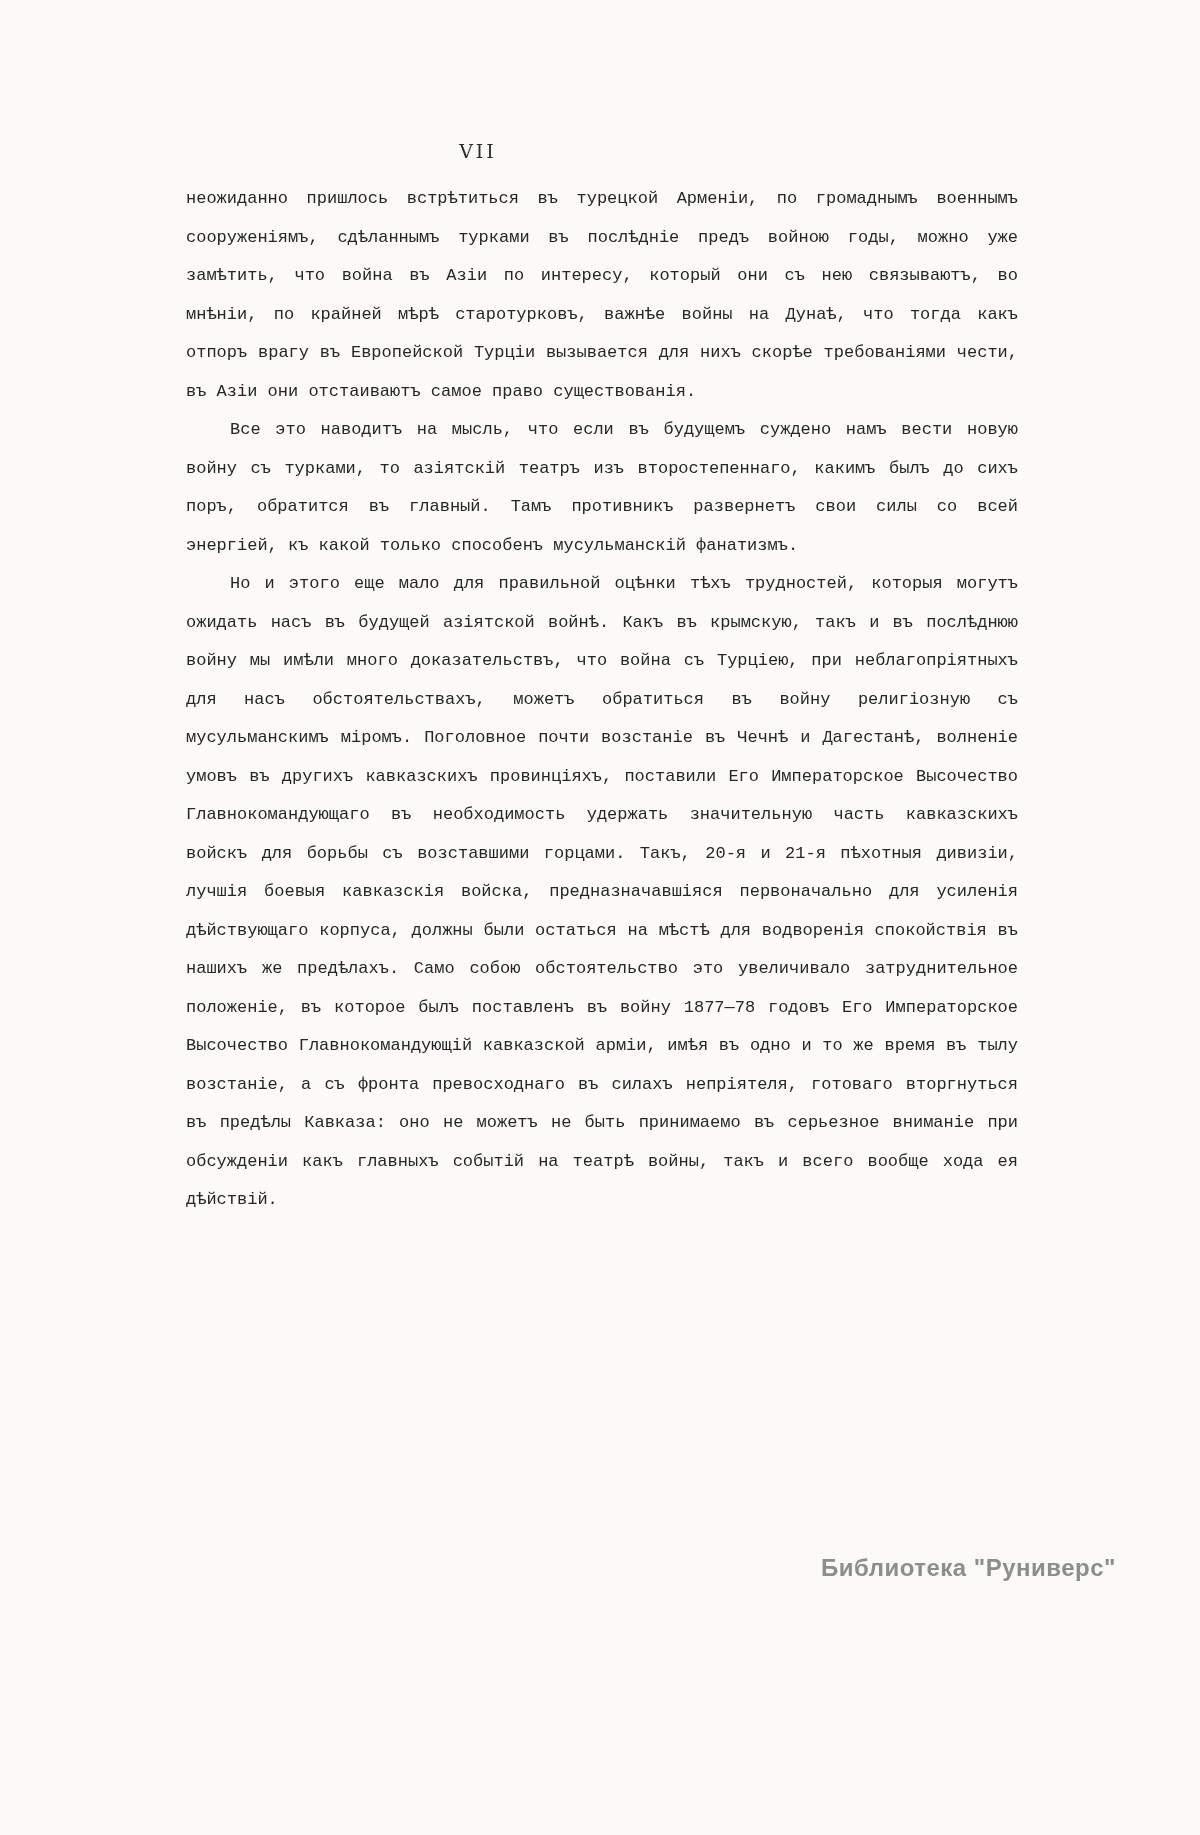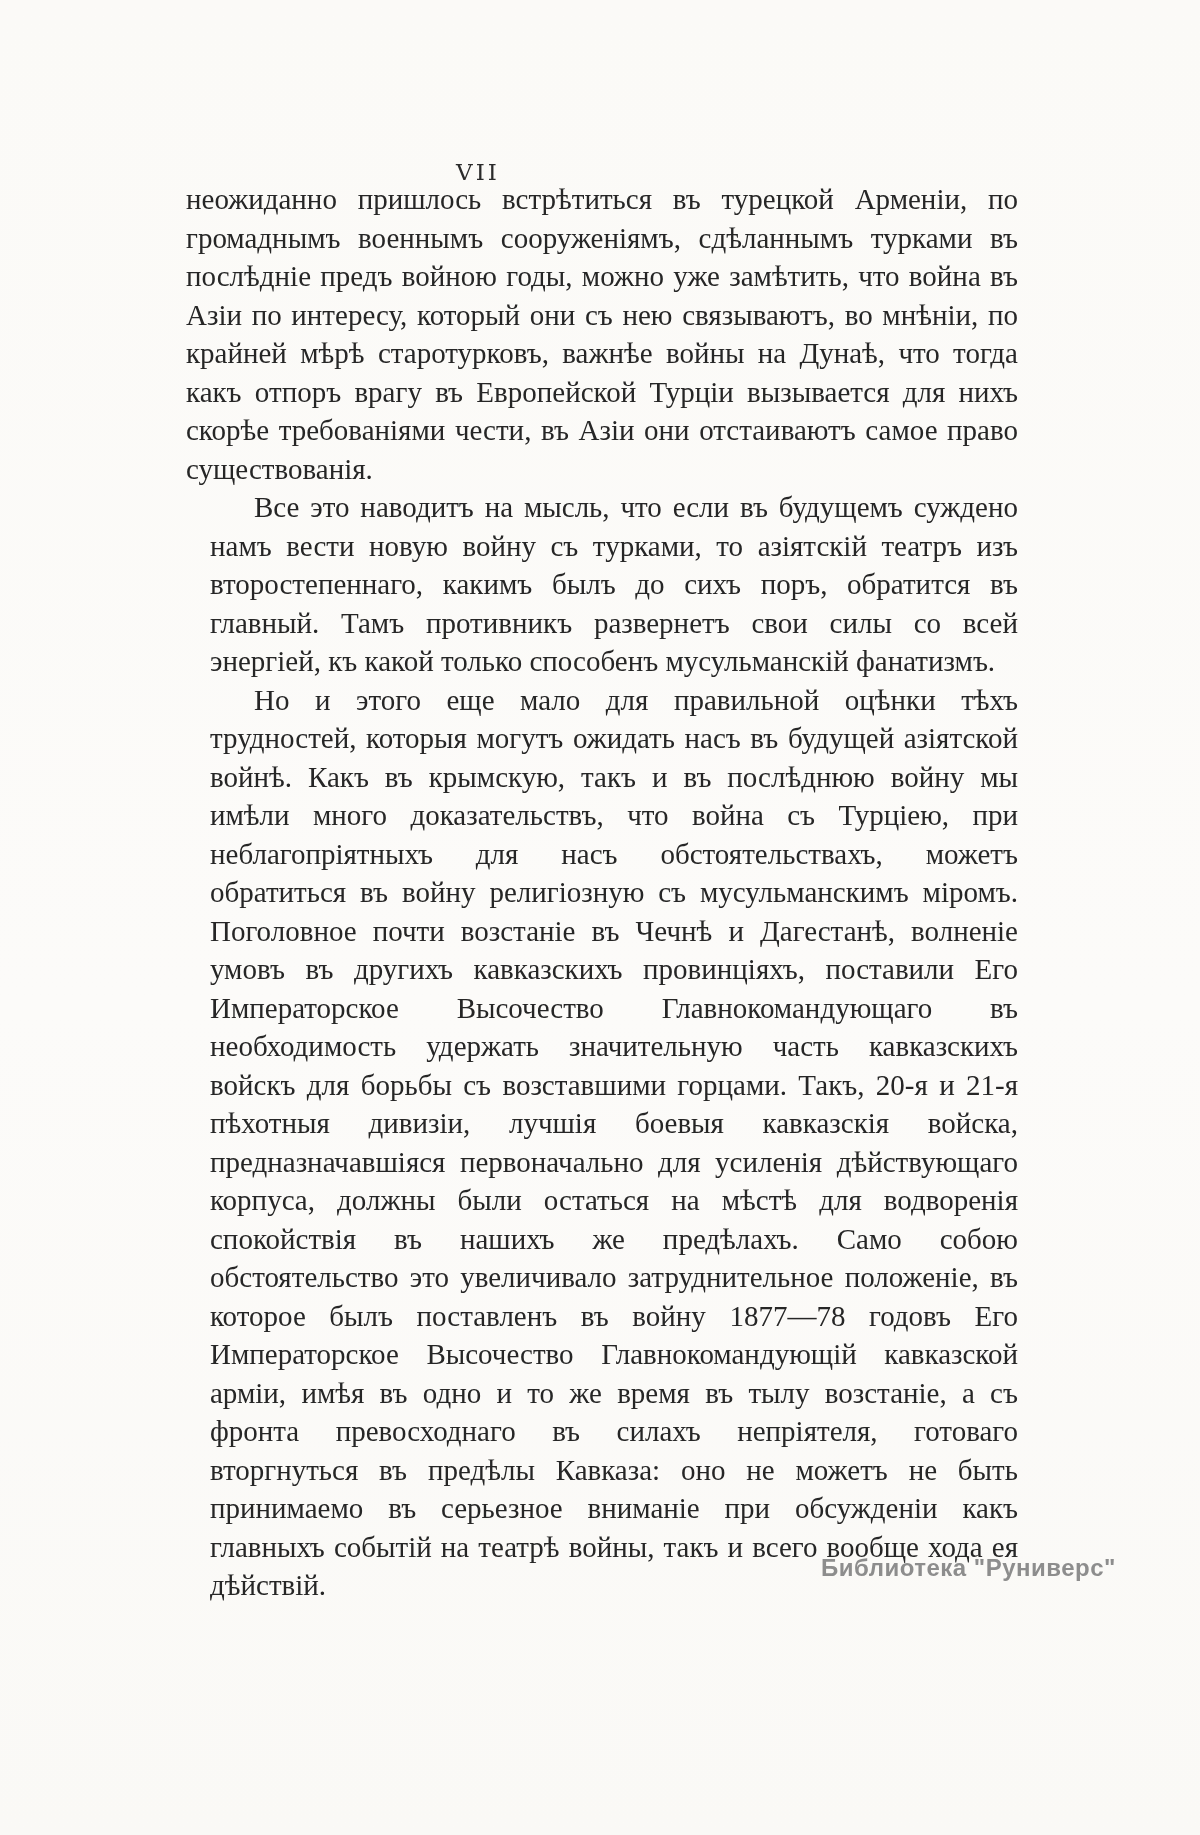--- a/index.html
+++ b/index.html
@@ -18,43 +18,41 @@
     inset: 0;
     background: linear-gradient(180deg, #fbfaf7 0%, #fcfbf9 55%, #faf9f6 100%);
   }
   .page-number {
     position: absolute;
     top: 140px;
     left: 0;
     width: 956px;
     text-align: center;
     font-family: "DejaVu Serif", serif;
-    font-size: 23px;
+    font-size: 19px;
     letter-spacing: 3px;
     color: #2b2b2b;
-    margin-top: 19px;
   }
   .text-block {
     position: absolute;
     top: 180px;
     left: 186px;
     width: 832px;
-    font-family: Liberation Serif, serif;
-    font-size: 29px;
+    font-family: Liberation Mono, monospace;
+    font-size: 17px;
     line-height: 38.5px;
     color: #262626;
     text-align: justify;
   }
   .text-block p {
     margin: 0;
     padding: 0;
   }
   .text-block p.indent {
     text-indent: 44px;
-    margin-left: 24px;
   }
   .watermark {
     position: absolute;
     top: 1554px;
     right: 84px;
     font-family: "Liberation Sans", sans-serif;
     font-weight: bold;
     font-size: 24px;
     color: #8d8d8d;
     letter-spacing: 0.5px;

